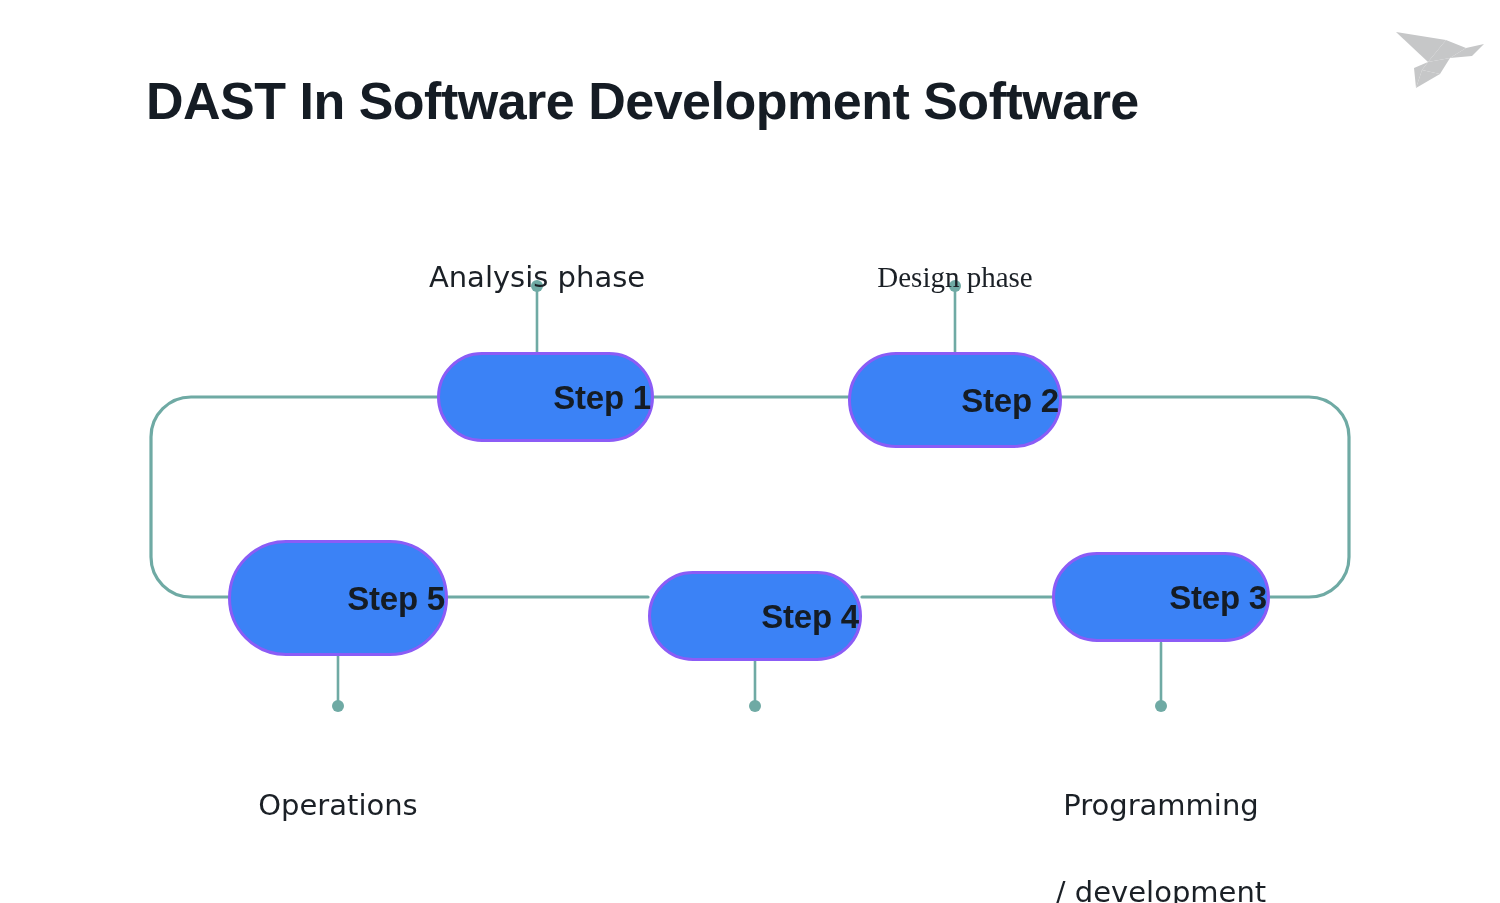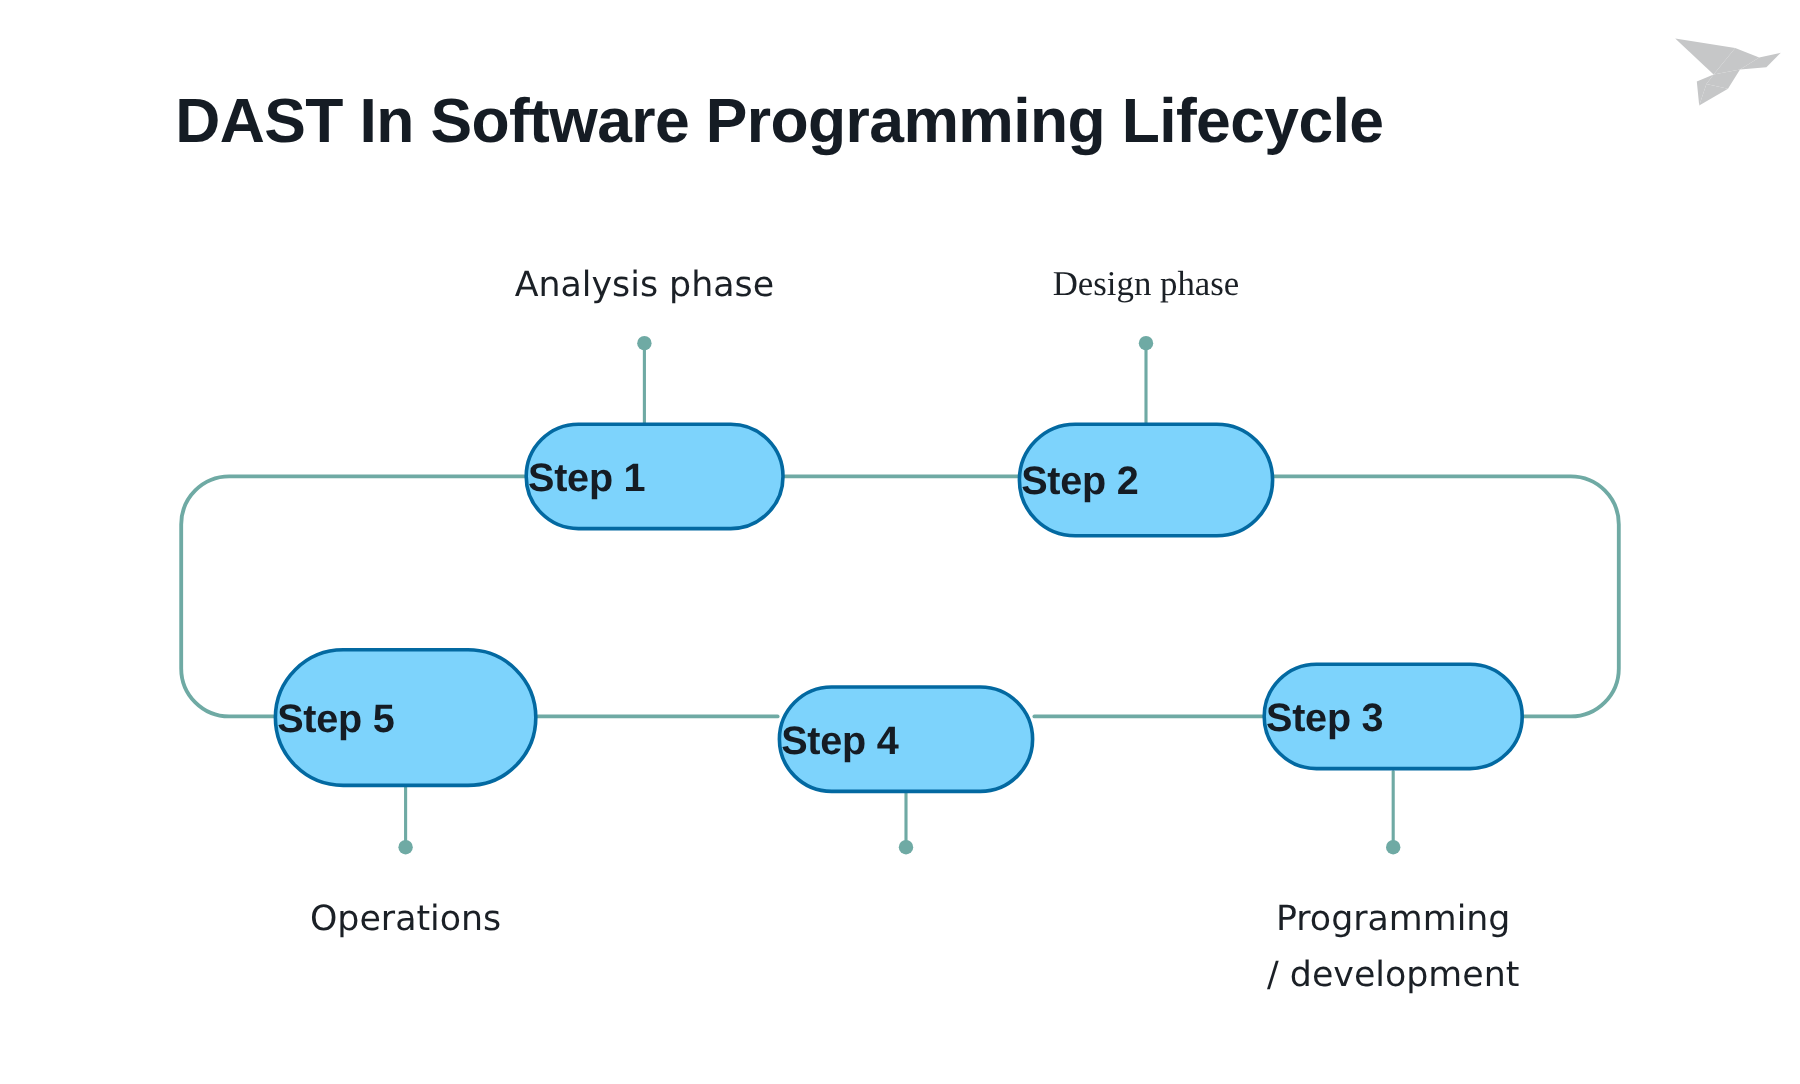--- a/index.html
+++ b/index.html
@@ -53,26 +53,26 @@
     left: 0;
     top: 0;
     width: 1500px;
     height: 903px;
   }
 
   
   .step-node {
     position: absolute;
     box-sizing: border-box;
-    background: #7dd3fc;
-    border: 3px solid #0369a1;
+    background: #3b82f6;
+    border: 3px solid #8b5cf6;
     border-radius: 999px;
     display: flex;
     align-items: center;
-    justify-content: flex-start;
+    justify-content: flex-end;
     z-index: 3;
   }
   .step-label {
     font-family: "Liberation Sans", sans-serif;
     font-weight: bold;
     font-size: 33px;
     letter-spacing: -0.2px;
     color: #151c24;
     line-height: 1;
   }
@@ -84,39 +84,40 @@
     font-family: "DejaVu Sans", sans-serif;
     font-weight: 400;
     font-size: 29px;
     line-height: 1.62;
     color: #1b2026;
     z-index: 2;
   }
   .phase-caption .cap-line {
     display: block;
     white-space: nowrap;
+    margin-top: 40px;
   }
 </style>
 </head>
 <body>
 
 <div id="logo">
   <svg viewBox="0 0 104 74" width="104" height="74" aria-hidden="true">
     <g fill="#c6c7c8">
       <polygon points="8,14 58,22 40,44"></polygon>
       <polygon points="58,22 78,30 62,40 40,44"></polygon>
       <polygon points="78,30 96,26 84,38 62,40"></polygon>
       <polygon points="40,44 62,40 52,56 34,52"></polygon>
       <polygon points="34,52 52,56 28,70"></polygon>
       <polygon points="40,44 34,52 28,70 26,50"></polygon>
     </g>
   </svg>
 </div>
 
-<div id="page-title">DAST In Software Programming Lifecycle</div>
+<div id="page-title">DAST In Software Development Software</div>
 
 <div id="diagram">
 
   <svg id="diagram-svg" viewBox="0 0 1500 903" preserveAspectRatio="none" aria-hidden="true">
     <g fill="none" stroke="#6faaa4" stroke-width="3.2" stroke-linecap="round">
 
       <line x1="654" y1="397" x2="850" y2="397"></line>
 
       <path d="M1060,397 H1309 a40,40 0 0 1 40,40 V557 a40,40 0 0 1 -40,40 H1270"></path>
 

